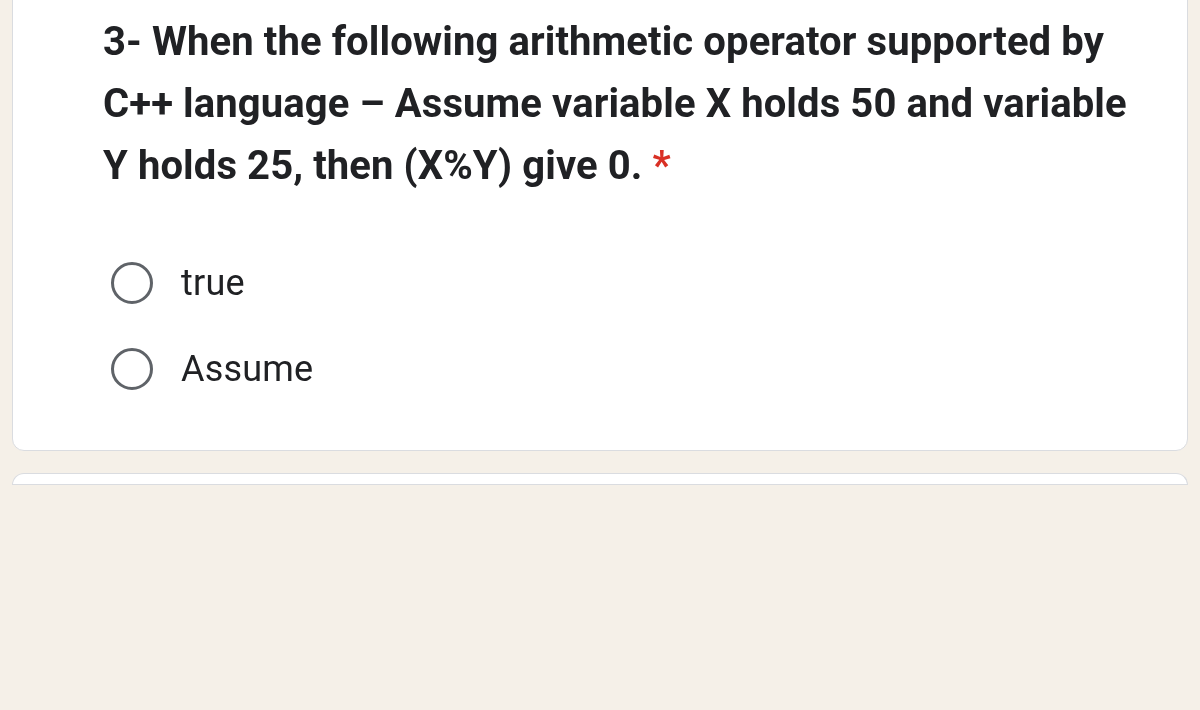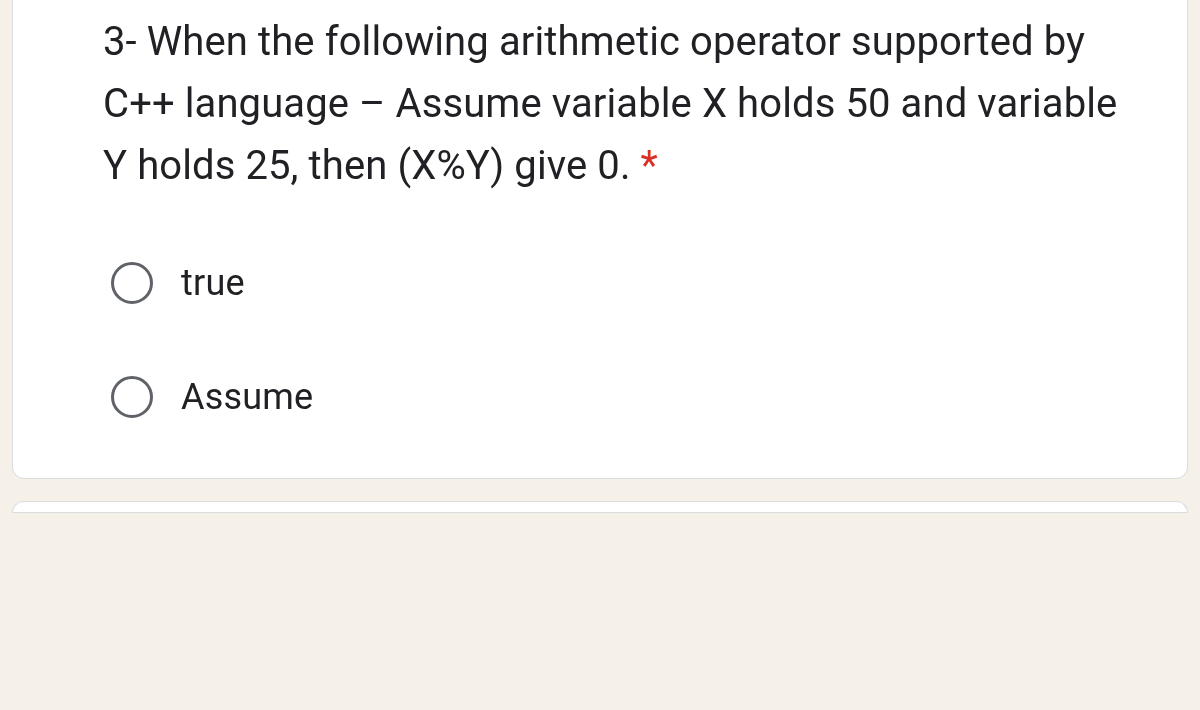--- a/index.html
+++ b/index.html
@@ -24,30 +24,30 @@
       width: 1176px;
       margin: 0 auto;
       padding: 30px 60px 60px 90px;
       margin-top: -20px;
     }
     .question-text {
       font-size: 40px;
       color: #202124;
       line-height: 1.55;
       letter-spacing: 0.1px;
-      font-weight: 400;
+      font-weight: 700;
       margin-bottom: 65px;
     }
     .required-asterisk {
       color: #d93025;
     }
     .options-container {
       display: flex;
       flex-direction: column;
-      gap: 72px;
+      gap: 44px;
       padding-left: 8px;
     }
     .option-row {
       display: flex;
       align-items: center;
       gap: 28px;
       cursor: pointer;
     }
     .radio-circle {
       width: 42px;

